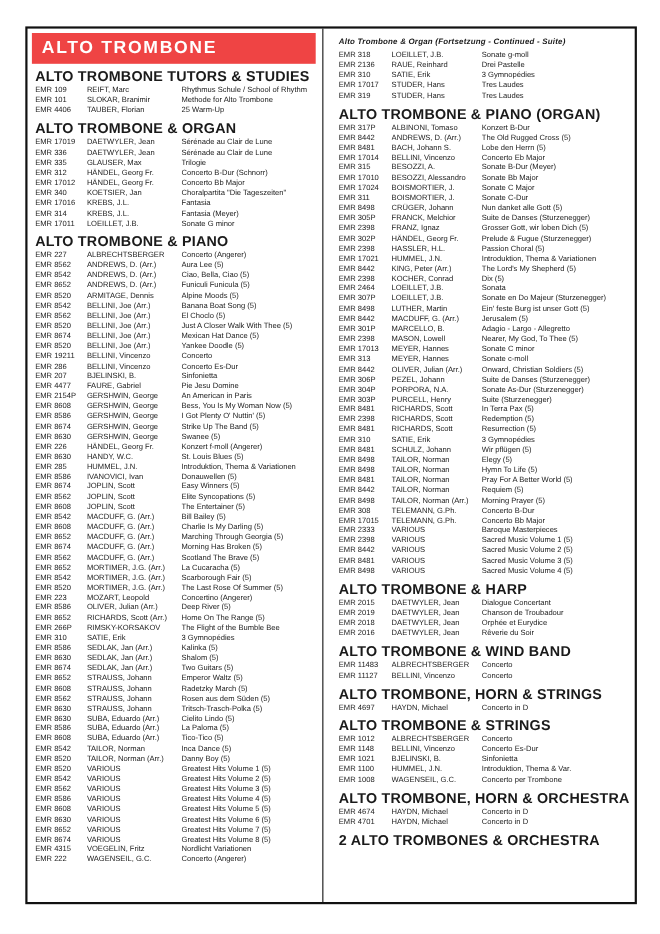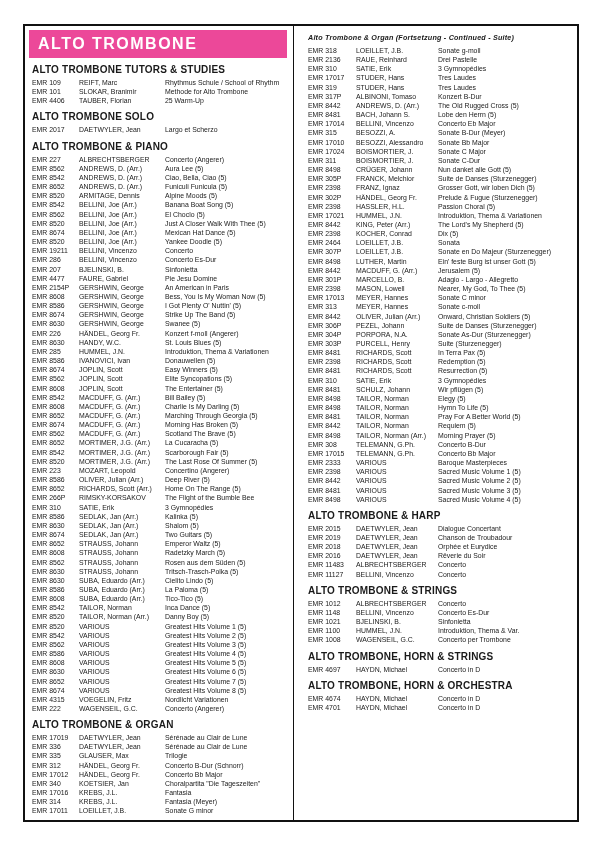--- a/index.html
+++ b/index.html
@@ -13,26 +13,26 @@
     border:2px solid #111; background:#fff;
   }
   #col-divider {
     position:absolute; left:268px; top:0; bottom:0; width:0;
     border-left:1.5px solid #111;
   }
   .col { position:absolute; top:0; bottom:0; overflow:hidden; }
   #col-left  { left:0; width:268px; padding:4px 6px 0 4px; box-sizing:border-box; }
   #col-right { left:270px; width:282px; padding:4px 6px 0 10px; box-sizing:border-box; }
   #title-bar {
-    background:#ec4899; color:#ffffff; height:28px; margin-bottom:2px;
+    background:#ef4444; color:#ffffff; height:28px; margin-bottom:2px;
     display:flex; align-items:center; padding-left:9px;
     font-size:16px; font-weight:bold; letter-spacing:1.5px;
   }
   .section-heading {
-    font-size:10px; font-weight:bold; letter-spacing:0.2px;
+    font-size:13px; font-weight:bold; letter-spacing:0.2px;
     margin:7px 0 3px 3px; line-height:10px; white-space:nowrap;
   }
   .section-heading.continuation {
     font-style:italic; margin-top:3px; font-size:7.2px;
   }
   .entry-row {
     display:grid; grid-template-columns:47px 86px auto;
     font-size:6.9px; line-height:9.15px; margin-left:3px; white-space:nowrap;
   }
   #col-right .entry-row { grid-template-columns:48px 82px auto; }
@@ -60,25 +60,65 @@
             <span class="entry-composer">SLOKAR, Branimir</span>
             <span class="entry-title">Methode for Alto Trombone</span>
           </div>
           <div class="entry-row">
             <span class="entry-code">EMR 4406</span>
             <span class="entry-composer">TAUBER, Florian</span>
             <span class="entry-title">25 Warm-Up</span>
           </div>
         </section>
         <section>
-          <div class="section-heading">ALTO TROMBONE SOLO</div>
-          <div class="entry-row">
-            <span class="entry-code">EMR 2017</span>
+          <div class="section-heading">ALTO TROMBONE &amp; ORGAN</div>
+          <div class="entry-row">
+            <span class="entry-code">EMR 17019</span>
             <span class="entry-composer">DAETWYLER, Jean</span>
-            <span class="entry-title">Largo et Scherzo</span>
+            <span class="entry-title">Sérénade au Clair de Lune</span>
+          </div>
+          <div class="entry-row">
+            <span class="entry-code">EMR 336</span>
+            <span class="entry-composer">DAETWYLER, Jean</span>
+            <span class="entry-title">Sérénade au Clair de Lune</span>
+          </div>
+          <div class="entry-row">
+            <span class="entry-code">EMR 335</span>
+            <span class="entry-composer">GLAUSER, Max</span>
+            <span class="entry-title">Trilogie</span>
+          </div>
+          <div class="entry-row">
+            <span class="entry-code">EMR 312</span>
+            <span class="entry-composer">HÄNDEL, Georg Fr.</span>
+            <span class="entry-title">Concerto B-Dur (Schnorr)</span>
+          </div>
+          <div class="entry-row">
+            <span class="entry-code">EMR 17012</span>
+            <span class="entry-composer">HÄNDEL, Georg Fr.</span>
+            <span class="entry-title">Concerto Bb Major</span>
+          </div>
+          <div class="entry-row">
+            <span class="entry-code">EMR 340</span>
+            <span class="entry-composer">KOETSIER, Jan</span>
+            <span class="entry-title">Choralpartita "Die Tageszeiten"</span>
+          </div>
+          <div class="entry-row">
+            <span class="entry-code">EMR 17016</span>
+            <span class="entry-composer">KREBS, J.L.</span>
+            <span class="entry-title">Fantasia</span>
+          </div>
+          <div class="entry-row">
+            <span class="entry-code">EMR 314</span>
+            <span class="entry-composer">KREBS, J.L.</span>
+            <span class="entry-title">Fantasia (Meyer)</span>
+          </div>
+          <div class="entry-row">
+            <span class="entry-code">EMR 17011</span>
+            <span class="entry-composer">LOEILLET, J.B.</span>
+            <span class="entry-title">Sonate G minor</span>
           </div>
         </section>
         <section>
           <div class="section-heading">ALTO TROMBONE &amp; PIANO</div>
           <div class="entry-row">
             <span class="entry-code">EMR 227</span>
             <span class="entry-composer">ALBRECHTSBERGER</span>
             <span class="entry-title">Concerto (Angerer)</span>
           </div>
           <div class="entry-row">
@@ -375,68 +415,20 @@
             <span class="entry-code">EMR 4315</span>
             <span class="entry-composer">VOEGELIN, Fritz</span>
             <span class="entry-title">Nordlicht Variationen</span>
           </div>
           <div class="entry-row">
             <span class="entry-code">EMR 222</span>
             <span class="entry-composer">WAGENSEIL, G.C.</span>
             <span class="entry-title">Concerto (Angerer)</span>
           </div>
         </section>
-        <section>
-          <div class="section-heading">ALTO TROMBONE &amp; ORGAN</div>
-          <div class="entry-row">
-            <span class="entry-code">EMR 17019</span>
-            <span class="entry-composer">DAETWYLER, Jean</span>
-            <span class="entry-title">Sérénade au Clair de Lune</span>
-          </div>
-          <div class="entry-row">
-            <span class="entry-code">EMR 336</span>
-            <span class="entry-composer">DAETWYLER, Jean</span>
-            <span class="entry-title">Sérénade au Clair de Lune</span>
-          </div>
-          <div class="entry-row">
-            <span class="entry-code">EMR 335</span>
-            <span class="entry-composer">GLAUSER, Max</span>
-            <span class="entry-title">Trilogie</span>
-          </div>
-          <div class="entry-row">
-            <span class="entry-code">EMR 312</span>
-            <span class="entry-composer">HÄNDEL, Georg Fr.</span>
-            <span class="entry-title">Concerto B-Dur (Schnorr)</span>
-          </div>
-          <div class="entry-row">
-            <span class="entry-code">EMR 17012</span>
-            <span class="entry-composer">HÄNDEL, Georg Fr.</span>
-            <span class="entry-title">Concerto Bb Major</span>
-          </div>
-          <div class="entry-row">
-            <span class="entry-code">EMR 340</span>
-            <span class="entry-composer">KOETSIER, Jan</span>
-            <span class="entry-title">Choralpartita "Die Tageszeiten"</span>
-          </div>
-          <div class="entry-row">
-            <span class="entry-code">EMR 17016</span>
-            <span class="entry-composer">KREBS, J.L.</span>
-            <span class="entry-title">Fantasia</span>
-          </div>
-          <div class="entry-row">
-            <span class="entry-code">EMR 314</span>
-            <span class="entry-composer">KREBS, J.L.</span>
-            <span class="entry-title">Fantasia (Meyer)</span>
-          </div>
-          <div class="entry-row">
-            <span class="entry-code">EMR 17011</span>
-            <span class="entry-composer">LOEILLET, J.B.</span>
-            <span class="entry-title">Sonate G minor</span>
-          </div>
-        </section>
       </div>
     <div id="col-right" class="col">
         <section>
           <div class="section-heading continuation">Alto Trombone &amp; Organ (Fortsetzung - Continued - Suite)</div>
           <div class="entry-row">
             <span class="entry-code">EMR 318</span>
             <span class="entry-composer">LOEILLET, J.B.</span>
             <span class="entry-title">Sonate g-moll</span>
           </div>
           <div class="entry-row">
@@ -454,20 +446,21 @@
             <span class="entry-composer">STUDER, Hans</span>
             <span class="entry-title">Tres Laudes</span>
           </div>
           <div class="entry-row">
             <span class="entry-code">EMR 319</span>
             <span class="entry-composer">STUDER, Hans</span>
             <span class="entry-title">Tres Laudes</span>
           </div>
         </section>
         <section>
+          <div class="section-heading">ALTO TROMBONE &amp; PIANO (ORGAN)</div>
           <div class="entry-row">
             <span class="entry-code">EMR 317P</span>
             <span class="entry-composer">ALBINONI, Tomaso</span>
             <span class="entry-title">Konzert B-Dur</span>
           </div>
           <div class="entry-row">
             <span class="entry-code">EMR 8442</span>
             <span class="entry-composer">ANDREWS, D. (Arr.)</span>
             <span class="entry-title">The Old Rugged Cross (5)</span>
           </div>
@@ -704,32 +697,41 @@
             <span class="entry-composer">DAETWYLER, Jean</span>
             <span class="entry-title">Orphée et Eurydice</span>
           </div>
           <div class="entry-row">
             <span class="entry-code">EMR 2016</span>
             <span class="entry-composer">DAETWYLER, Jean</span>
             <span class="entry-title">Rêverie du Soir</span>
           </div>
         </section>
         <section>
+          <div class="section-heading">ALTO TROMBONE &amp; WIND BAND</div>
           <div class="entry-row">
             <span class="entry-code">EMR 11483</span>
             <span class="entry-composer">ALBRECHTSBERGER</span>
             <span class="entry-title">Concerto</span>
           </div>
           <div class="entry-row">
             <span class="entry-code">EMR 11127</span>
             <span class="entry-composer">BELLINI, Vincenzo</span>
             <span class="entry-title">Concerto</span>
           </div>
         </section>
         <section>
+          <div class="section-heading">ALTO TROMBONE, HORN &amp; STRINGS</div>
+          <div class="entry-row">
+            <span class="entry-code">EMR 4697</span>
+            <span class="entry-composer">HAYDN, Michael</span>
+            <span class="entry-title">Concerto in D</span>
+          </div>
+        </section>
+        <section>
           <div class="section-heading">ALTO TROMBONE &amp; STRINGS</div>
           <div class="entry-row">
             <span class="entry-code">EMR 1012</span>
             <span class="entry-composer">ALBRECHTSBERGER</span>
             <span class="entry-title">Concerto</span>
           </div>
           <div class="entry-row">
             <span class="entry-code">EMR 1148</span>
             <span class="entry-composer">BELLINI, Vincenzo</span>
             <span class="entry-title">Concerto Es-Dur</span>
@@ -744,37 +746,32 @@
             <span class="entry-composer">HUMMEL, J.N.</span>
             <span class="entry-title">Introduktion, Thema &amp; Var.</span>
           </div>
           <div class="entry-row">
             <span class="entry-code">EMR 1008</span>
             <span class="entry-composer">WAGENSEIL, G.C.</span>
             <span class="entry-title">Concerto per Trombone</span>
           </div>
         </section>
         <section>
-          <div class="section-heading">ALTO TROMBONE, HORN &amp; STRINGS</div>
-          <div class="entry-row">
-            <span class="entry-code">EMR 4697</span>
-            <span class="entry-composer">HAYDN, Michael</span>
-            <span class="entry-title">Concerto in D</span>
-          </div>
-        </section>
-        <section>
           <div class="section-heading">ALTO TROMBONE, HORN &amp; ORCHESTRA</div>
           <div class="entry-row">
             <span class="entry-code">EMR 4674</span>
             <span class="entry-composer">HAYDN, Michael</span>
             <span class="entry-title">Concerto in D</span>
           </div>
         </section>
         <section>
           <div class="entry-row">
             <span class="entry-code">EMR 4701</span>
             <span class="entry-composer">HAYDN, Michael</span>
             <span class="entry-title">Concerto in D</span>
           </div>
+        </section>
+        <section>
+          <div class="section-heading">2 ALTO TROMBONES &amp; ORCHESTRA</div>
         </section>
       </div>
   </div>
 </div>
 
 </body></html>

